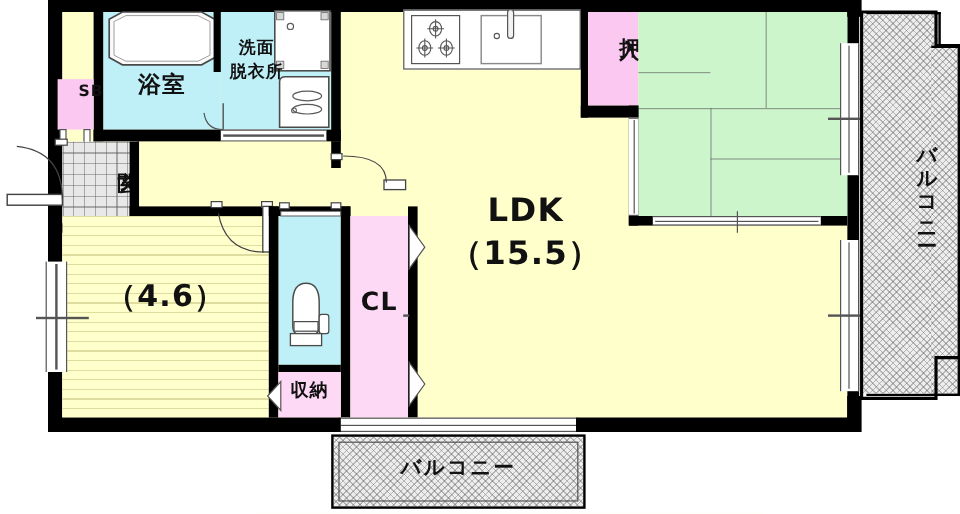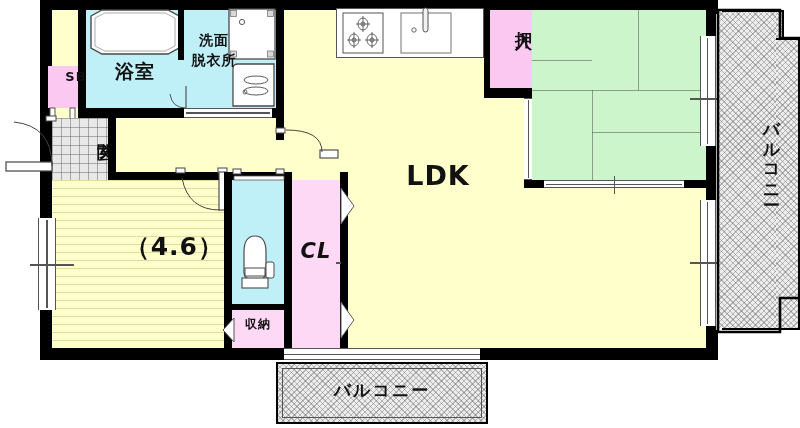--- a/index.html
+++ b/index.html
@@ -130,21 +130,21 @@
     <svg width="62" height="52" viewBox="0 0 62 52">
       <rect x="0" y="0" width="9" height="5" fill="#fff" stroke="#444" stroke-width="1"></rect>
       <rect x="44" y="22" width="18" height="8" fill="#fff" stroke="#444" stroke-width="1.1"></rect>
       <path d="M46,24 Q46,2 10,2" stroke="#444" stroke-width="1" fill="none"></path>
     </svg>
   </div>
 
   <div class="abs room wood" style="left:52px;top:180px;width:172px;height:168px;"></div>
   <div class="abs wall" style="left:108px;top:172px;width:118px;height:8px;"></div>
   <div class="lbl" style="left:52px;top:228px;width:172px;font-size:25px;">
-    <div style="margin-top:6px;text-align:right;">（4.6）</div>
+    <div style="margin-top:6px;">（4.6）</div>
   </div>
 
   <div class="abs" style="left:168px;top:168px;width:62px;height:58px;">
     <svg width="62" height="58" viewBox="0 0 62 58">
       <rect x="8" y="0" width="9" height="5" fill="#fff" stroke="#444" stroke-width="1"></rect>
       <rect x="50" y="0" width="9" height="5" fill="#fff" stroke="#444" stroke-width="1"></rect>
       <rect x="51" y="4" width="7" height="38" fill="#fff" stroke="#444" stroke-width="1.1"></rect>
       <path d="M52,42 Q20,42 14,10" stroke="#444" stroke-width="1" fill="none"></path>
     </svg>
   </div>
@@ -170,32 +170,32 @@
 
   <div class="abs" style="left:232px;top:168px;width:54px;height:14px;">
     <svg width="54" height="14" viewBox="0 0 54 14">
       <rect x="1" y="1" width="8" height="5" fill="#fff" stroke="#444" stroke-width="1"></rect>
       <rect x="44" y="1" width="8" height="5" fill="#fff" stroke="#444" stroke-width="1"></rect>
       <rect x="2" y="8" width="50" height="4" fill="#fff" stroke="#555" stroke-width="0.8"></rect>
     </svg>
   </div>
 
   <div class="abs closetlt" style="left:232px;top:310px;width:52px;height:38px;"></div>
-  <div class="lbl" style="left:232px;top:318px;width:52px;font-size:12px;">
+  <div class="lbl" style="left:232px;top:318px;width:52px;font-size:15px;">
     <span>収納</span>
   </div>
   <div class="abs" style="left:222px;top:316px;width:14px;height:28px;">
     <svg width="14" height="28" viewBox="0 0 14 28">
       <polygon points="12,2 12,26 1,14" fill="#fff" stroke="#555" stroke-width="1"></polygon>
     </svg>
   </div>
 
   <div class="abs closetlt" style="left:292px;top:180px;width:48px;height:168px;"></div>
   <div class="lbl" style="left:292px;top:240px;width:48px;font-size:21px;line-height:23px;">
-    <span style="display:block;font-style:italic;">CL</span>
+    <span style="display:block;">CL</span>
   </div>
   <div class="abs wall" style="left:340px;top:172px;width:8px;height:176px;"></div>
 
   <div class="abs" style="left:338px;top:186px;width:18px;height:40px;">
     <svg width="18" height="40" viewBox="0 0 18 40">
       <polygon points="3,2 3,38 16,20" fill="#fff" stroke="#555" stroke-width="1"></polygon>
     </svg>
   </div>
   <div class="abs" style="left:338px;top:300px;width:18px;height:40px;">
     <svg width="18" height="40" viewBox="0 0 18 40">
@@ -264,20 +264,21 @@
 
   <div class="abs" style="left:700px;top:200px;width:16px;height:126px;background:#fff;border-left:1.5px solid #555;border-right:1.5px solid #555;"></div>
   <div class="abs thinline" style="left:707px;top:202px;width:1.4px;height:122px;"></div>
   <div class="abs thinline" style="left:690px;top:262px;width:44px;height:1.5px;"></div>
 
   <div class="abs" style="left:282px;top:348px;width:200px;height:12px;background:#fff;border-top:1.5px solid #555;border-bottom:1.5px solid #555;"></div>
   <div class="abs thinline" style="left:284px;top:354px;width:196px;height:1.4px;"></div>
 
   <div class="lbl" style="left:358px;top:162px;width:160px;font-size:27px;">
     <div>LDK</div>
+    <div style="margin-top:8px;">（15.5）</div>
   </div>
 
   <div class="lbl" style="left:184px;top:30px;width:60px;font-size:14px;line-height:20px;">
     <div>洗面</div>
     <div>脱衣所</div>
   </div>
   <div class="lbl" style="left:86px;top:62px;width:98px;font-size:19px;">
     <span>浴室</span>
   </div>
 

